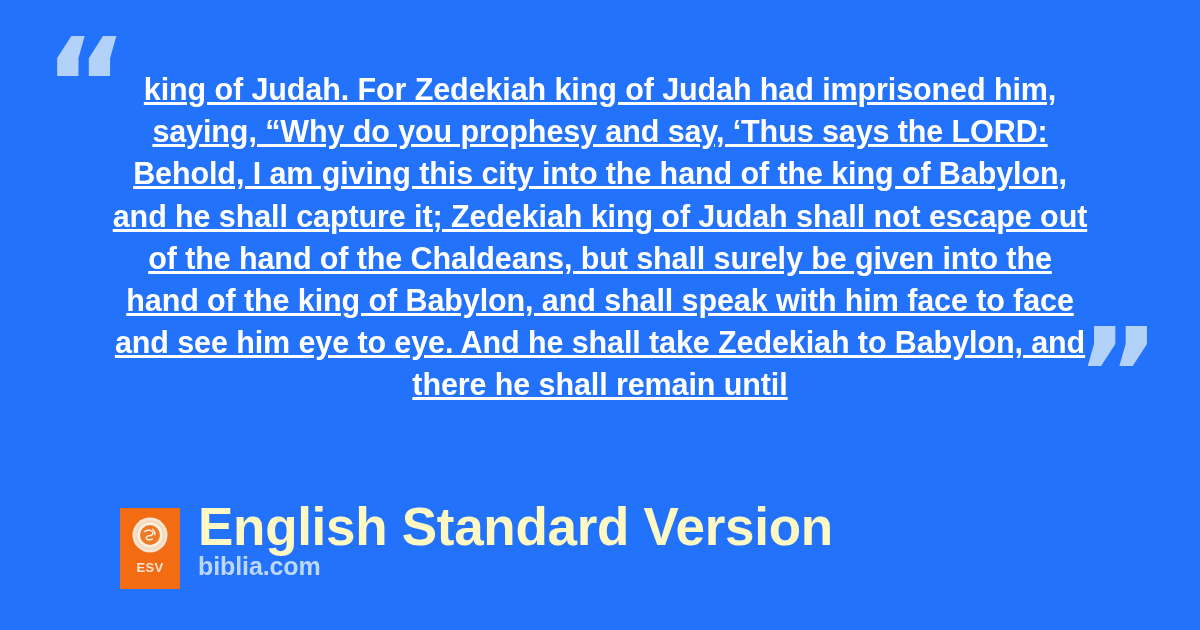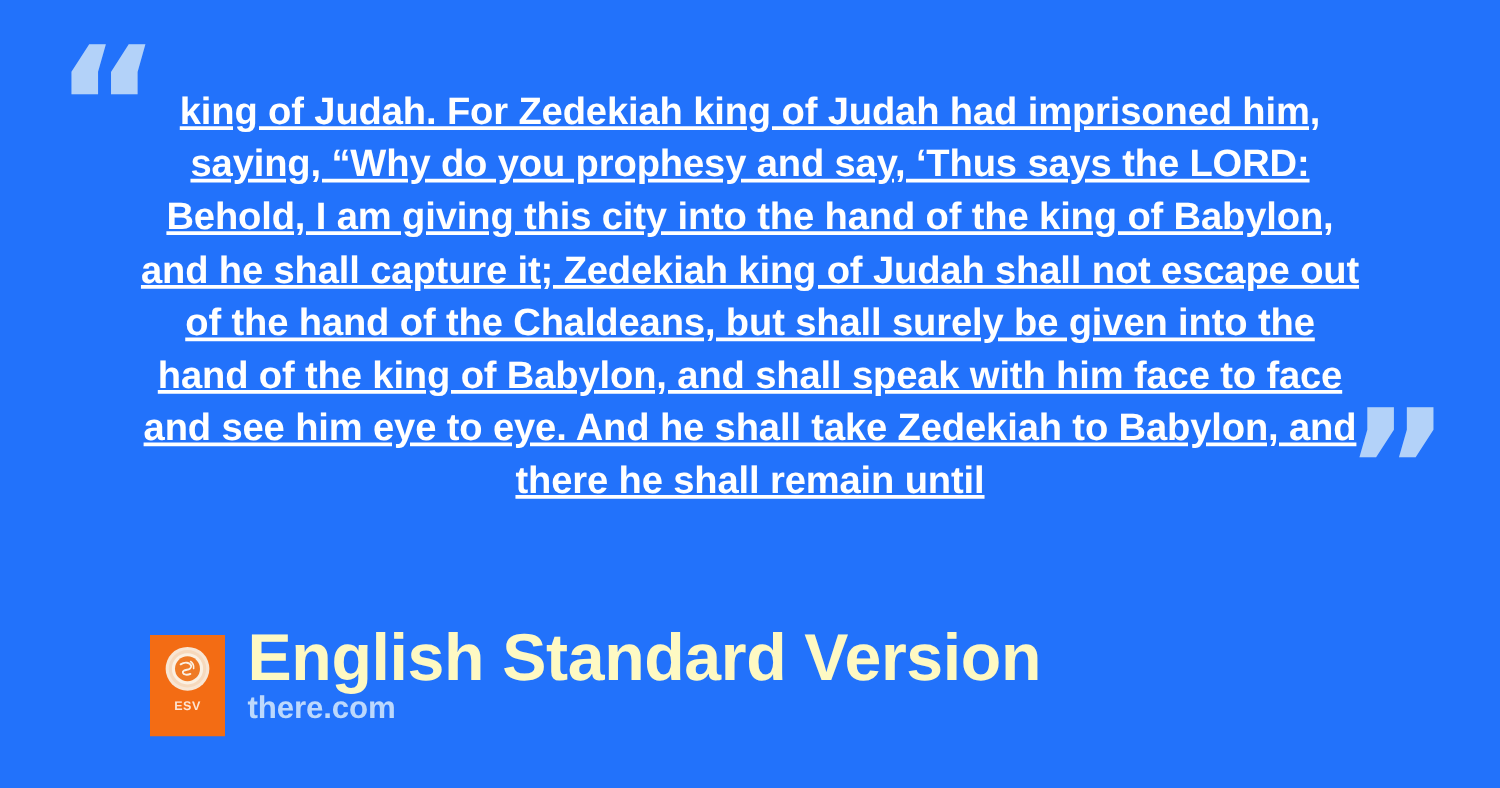--- a/index.html
+++ b/index.html
@@ -87,21 +87,21 @@
   .logo-seal {
     width: 38px;
     height: 38px;
     display: block;
   }
   .logo-abbrev {
     margin-top: 7px;
     color: #fde4d2;
     font-family: "Liberation Sans", sans-serif;
     font-weight: 700;
-    font-size: 10px;
+    font-size: 13px;
     letter-spacing: 0.4px;
     line-height: 1;
   }
 
   .attribution-text {
     margin-left: 18px;
     display: flex;
     flex-direction: column;
     justify-content: flex-start;
   }
@@ -148,18 +148,18 @@
         <circle cx="19" cy="19" r="12.5" fill="#fbf0e2"></circle>
         <circle cx="19" cy="19" r="10" fill="#ef7a25"></circle>
         <path d="M13.5 15.5 c3.2 -2.2 7.6 -1.6 8.4 1.0 c0.6 2.0 -1.6 3.0 -3.4 3.3 c-2.0 0.4 -3.6 1.0 -3.2 2.4 c0.5 1.7 3.6 2.1 6.0 0.9" fill="none" stroke="#fbf0e2" stroke-width="1.5" stroke-linecap="round"></path>
         <path d="M21.5 13.2 c1.8 1.2 2.6 3.4 2.4 5.6" fill="none" stroke="#fbf0e2" stroke-width="1.3" stroke-linecap="round"></path>
       </svg>
       <span class="logo-abbrev">ESV</span>
     </div>
 
     <div class="attribution-text">
       <div class="version-name">English Standard Version</div>
-      <div class="site-name">there.com</div>
+      <div class="site-name">biblia.com</div>
     </div>
 
   </div>
 
 </div>
 
 </body></html>

